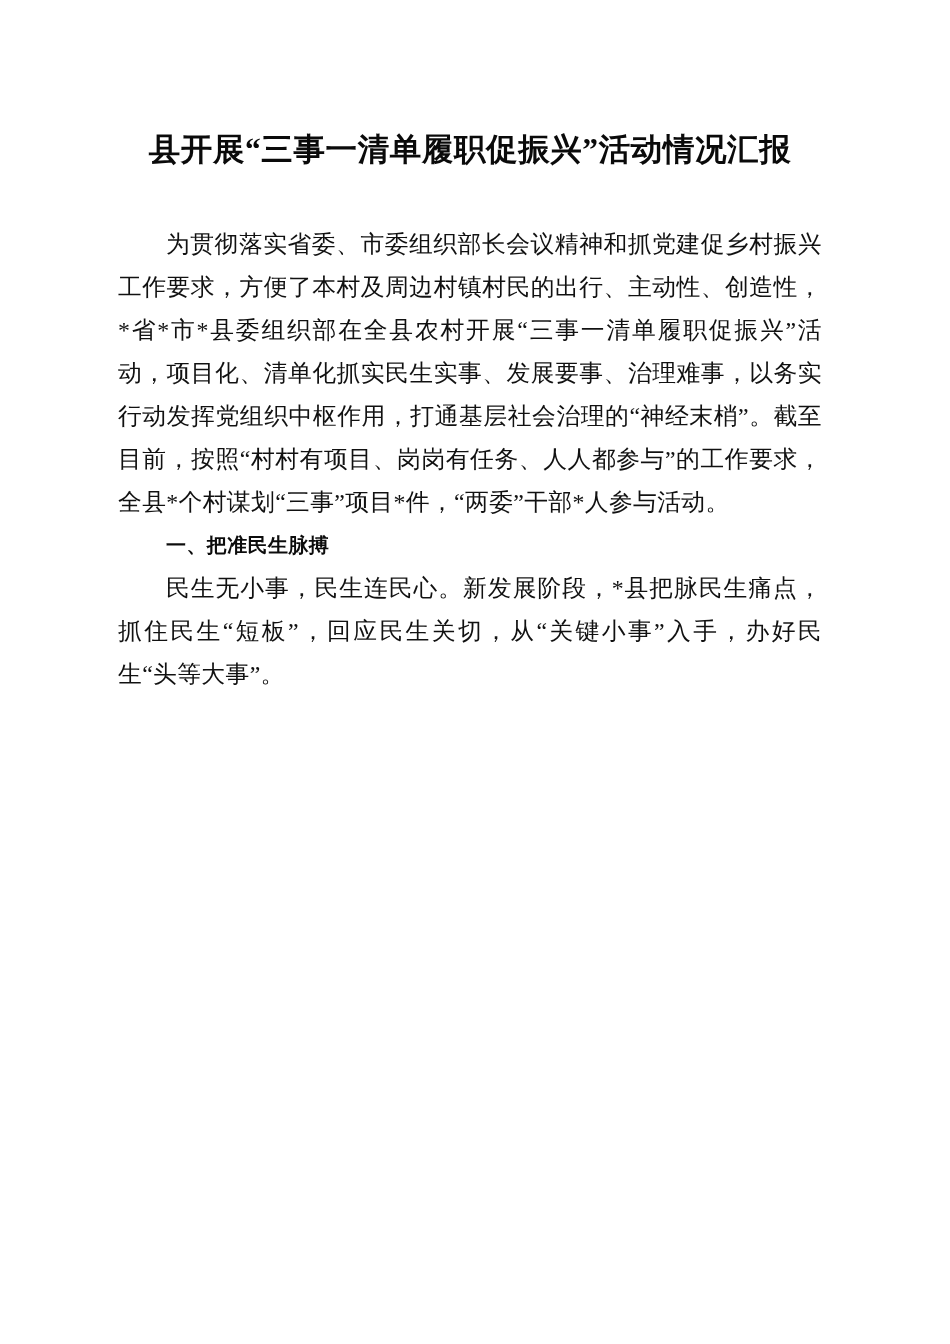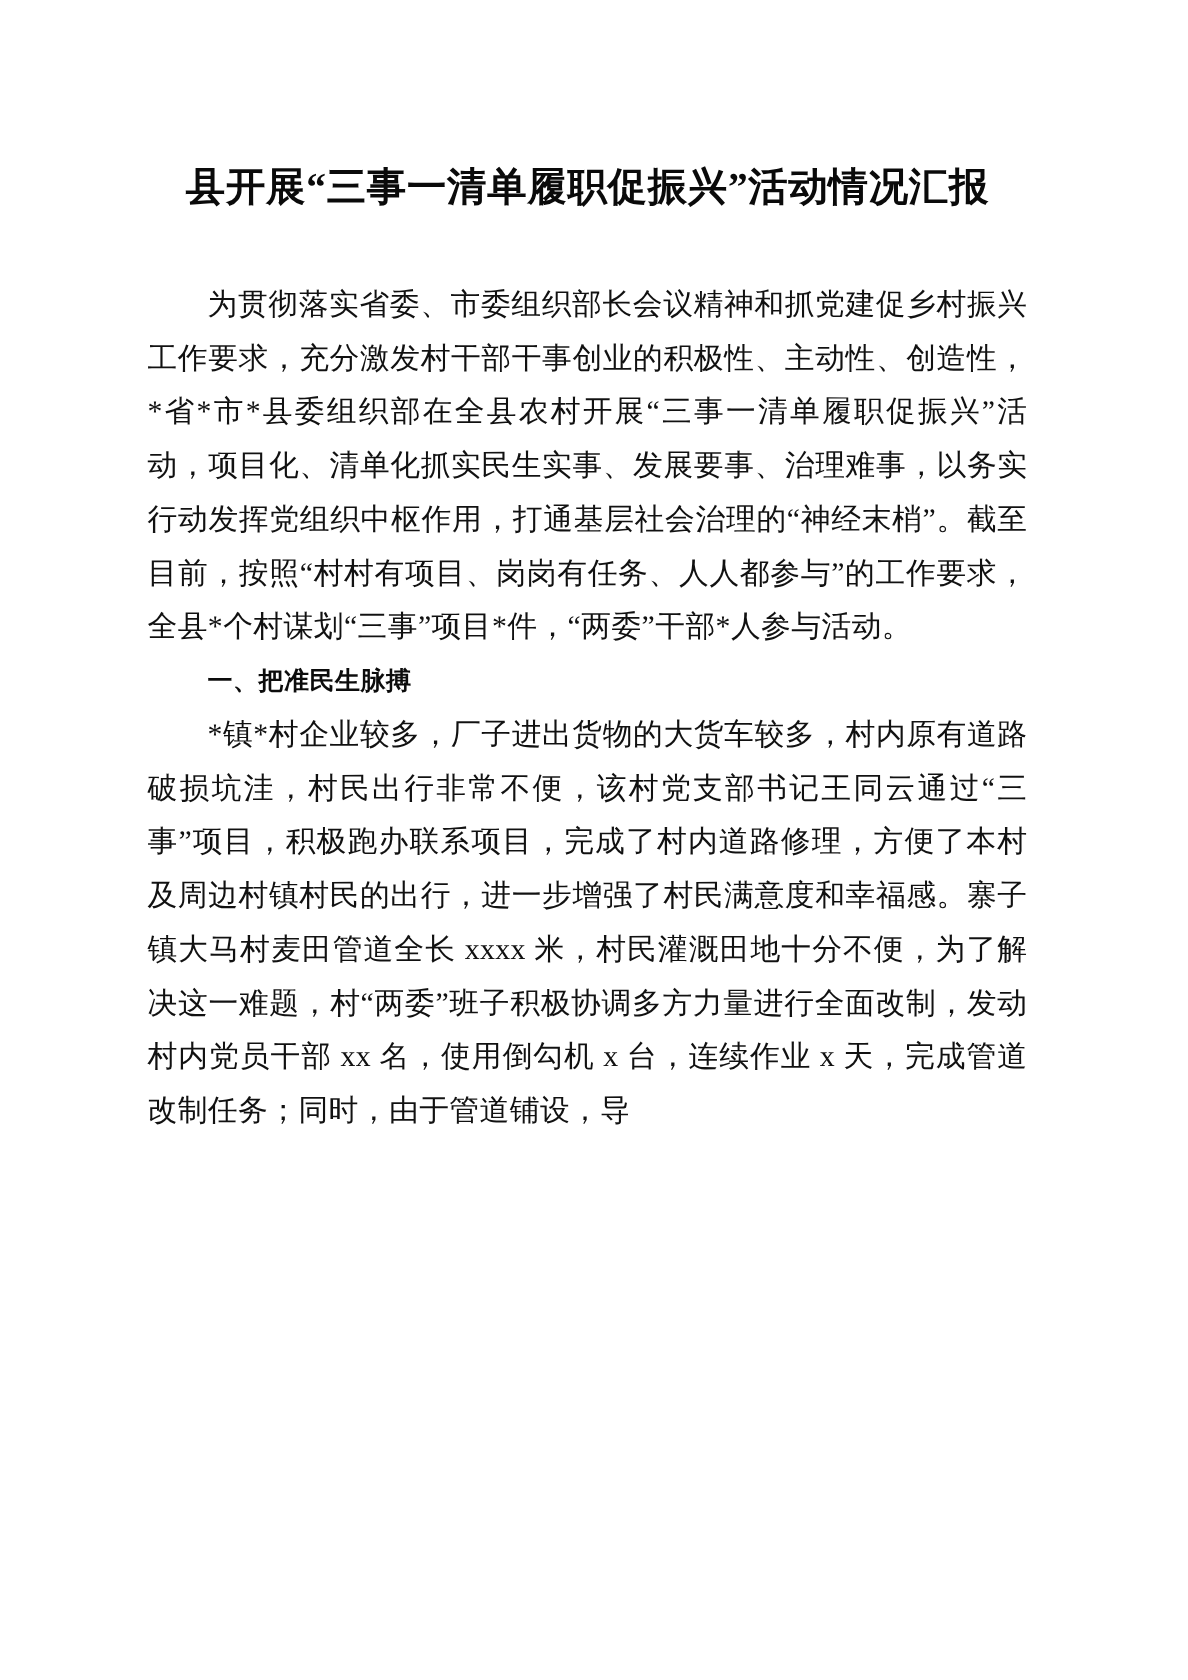--- a/index.html
+++ b/index.html
@@ -82,21 +82,21 @@
 </head>
 <body>
 
 <div class="page">
   <div class="content">
 
     <h1 class="doc-title">
       <span>县开展“三事一清单履职促振兴”活动情况汇</span><span>报</span>
     </h1>
 
-    <p class="body-para first-para">为贯彻落实省委、市委组织部长会议精神和抓党建促乡村振兴工作要求，充分激发村干部干事创业的积极性、主动性、创造性，*省*市*县委组织部在全县农村开展“三事一清单履职促振兴”活动，项目化、清单化抓实民生实事、发展要事、治理难事，以务实行动发挥党组织中枢作用，打通基层社会治理的“神经末梢”。截至目前，按照“村村有项目、岗岗有任务、人人都参与”的工作要求，全县*个村谋划“三事”项目*件，“两委”干部*人参与活动。</p>
+    <p class="body-para first-para">为贯彻落实省委、市委组织部长会议精神和抓党建促乡村振兴工作要求，方便了本村及周边村镇村民的出行、主动性、创造性，*省*市*县委组织部在全县农村开展“三事一清单履职促振兴”活动，项目化、清单化抓实民生实事、发展要事、治理难事，以务实行动发挥党组织中枢作用，打通基层社会治理的“神经末梢”。截至目前，按照“村村有项目、岗岗有任务、人人都参与”的工作要求，全县*个村谋划“三事”项目*件，“两委”干部*人参与活动。</p>
 
     <h2 class="section-heading">一、把准民生脉搏</h2>
 
+    <p class="body-para">民生无小事，民生连民心。新发展阶段，*县把脉民生痛点，抓住民生“短板”，回应民生关切，从“关键小事”入手，办好民生“头等大事”。</p>
 
-    <p class="body-para">*镇*村企业较多，厂子进出货物的大货车较多，村内原有道路破损坑洼，村民出行非常不便，该村党支部书记王同云通过“三事”项目，积极跑办联系项目，完成了村内道路修理，方便了本村及周边村镇村民的出行，进一步增强了村民满意度和幸福感。寨子镇大马村麦田管道全长 xxxx 米，村民灌溉田地十分不便，为了解决这一难题，村“两委”班子积极协调多方力量进行全面改制，发动村内党员干部 xx 名，使用倒勾机 x 台，连续作业 x 天，完成管道改制任务；同时，由于管道铺设，导</p>
 
   </div>
 </div>
 
 </body></html>

